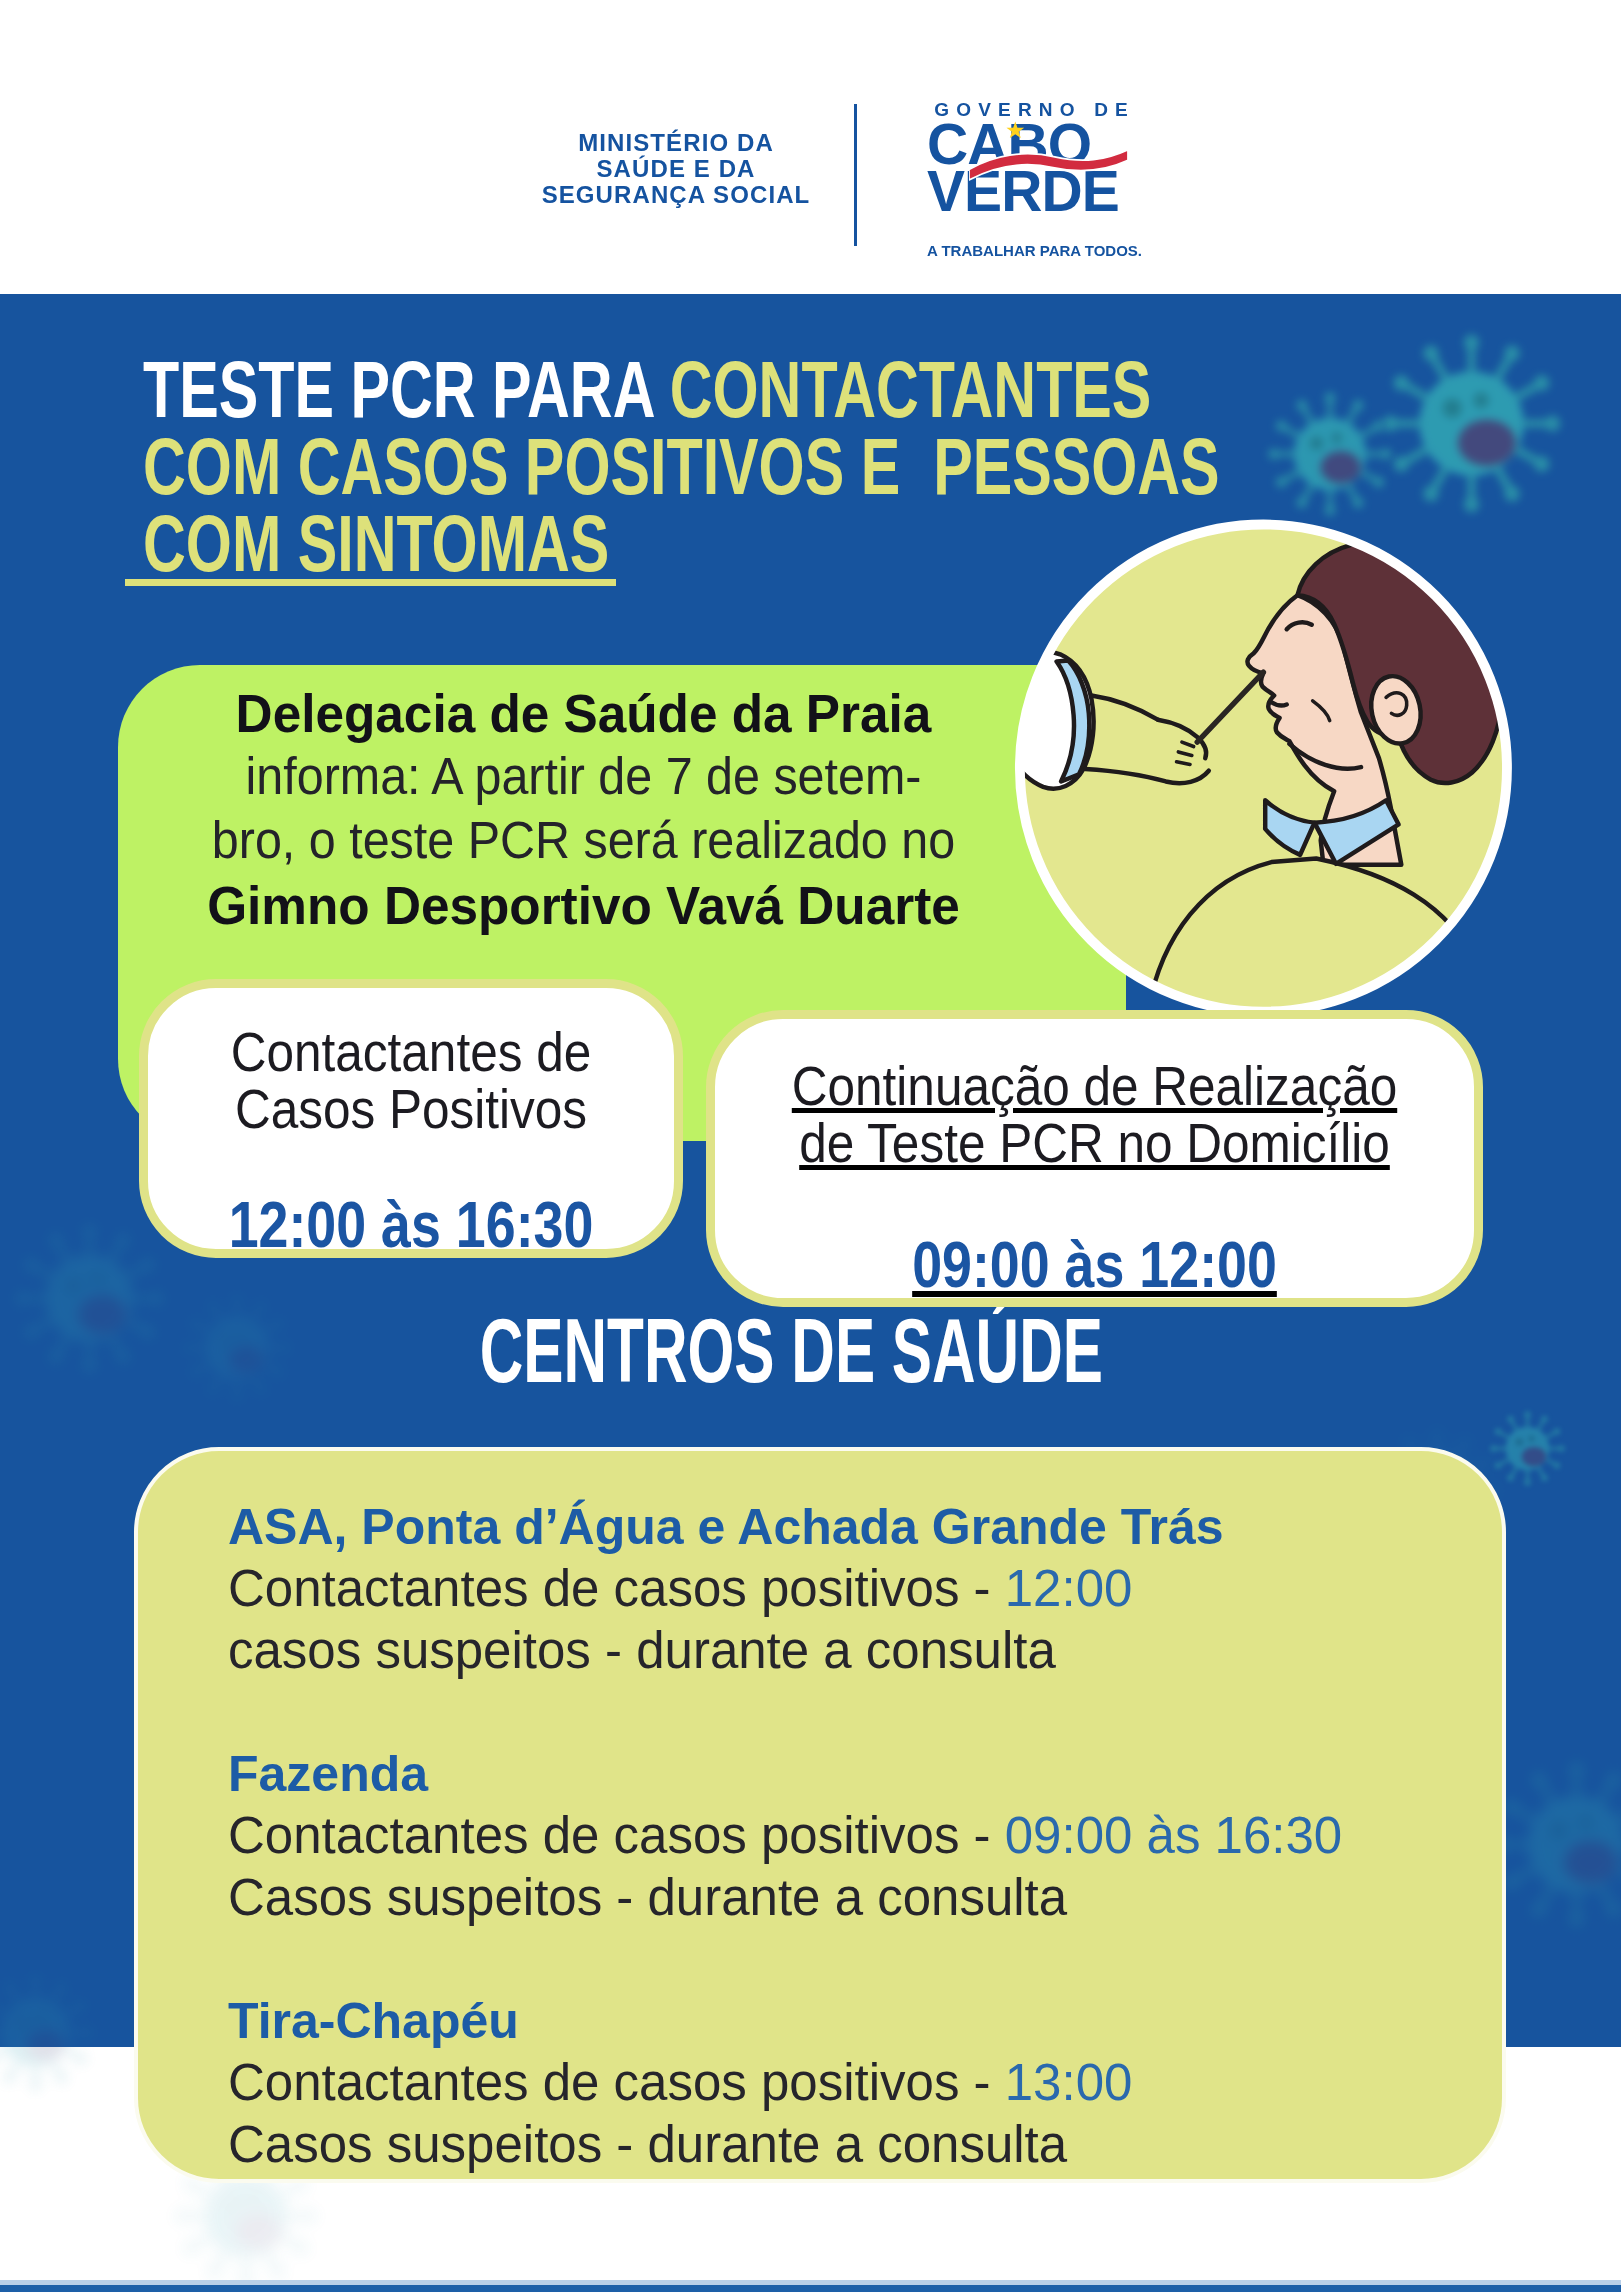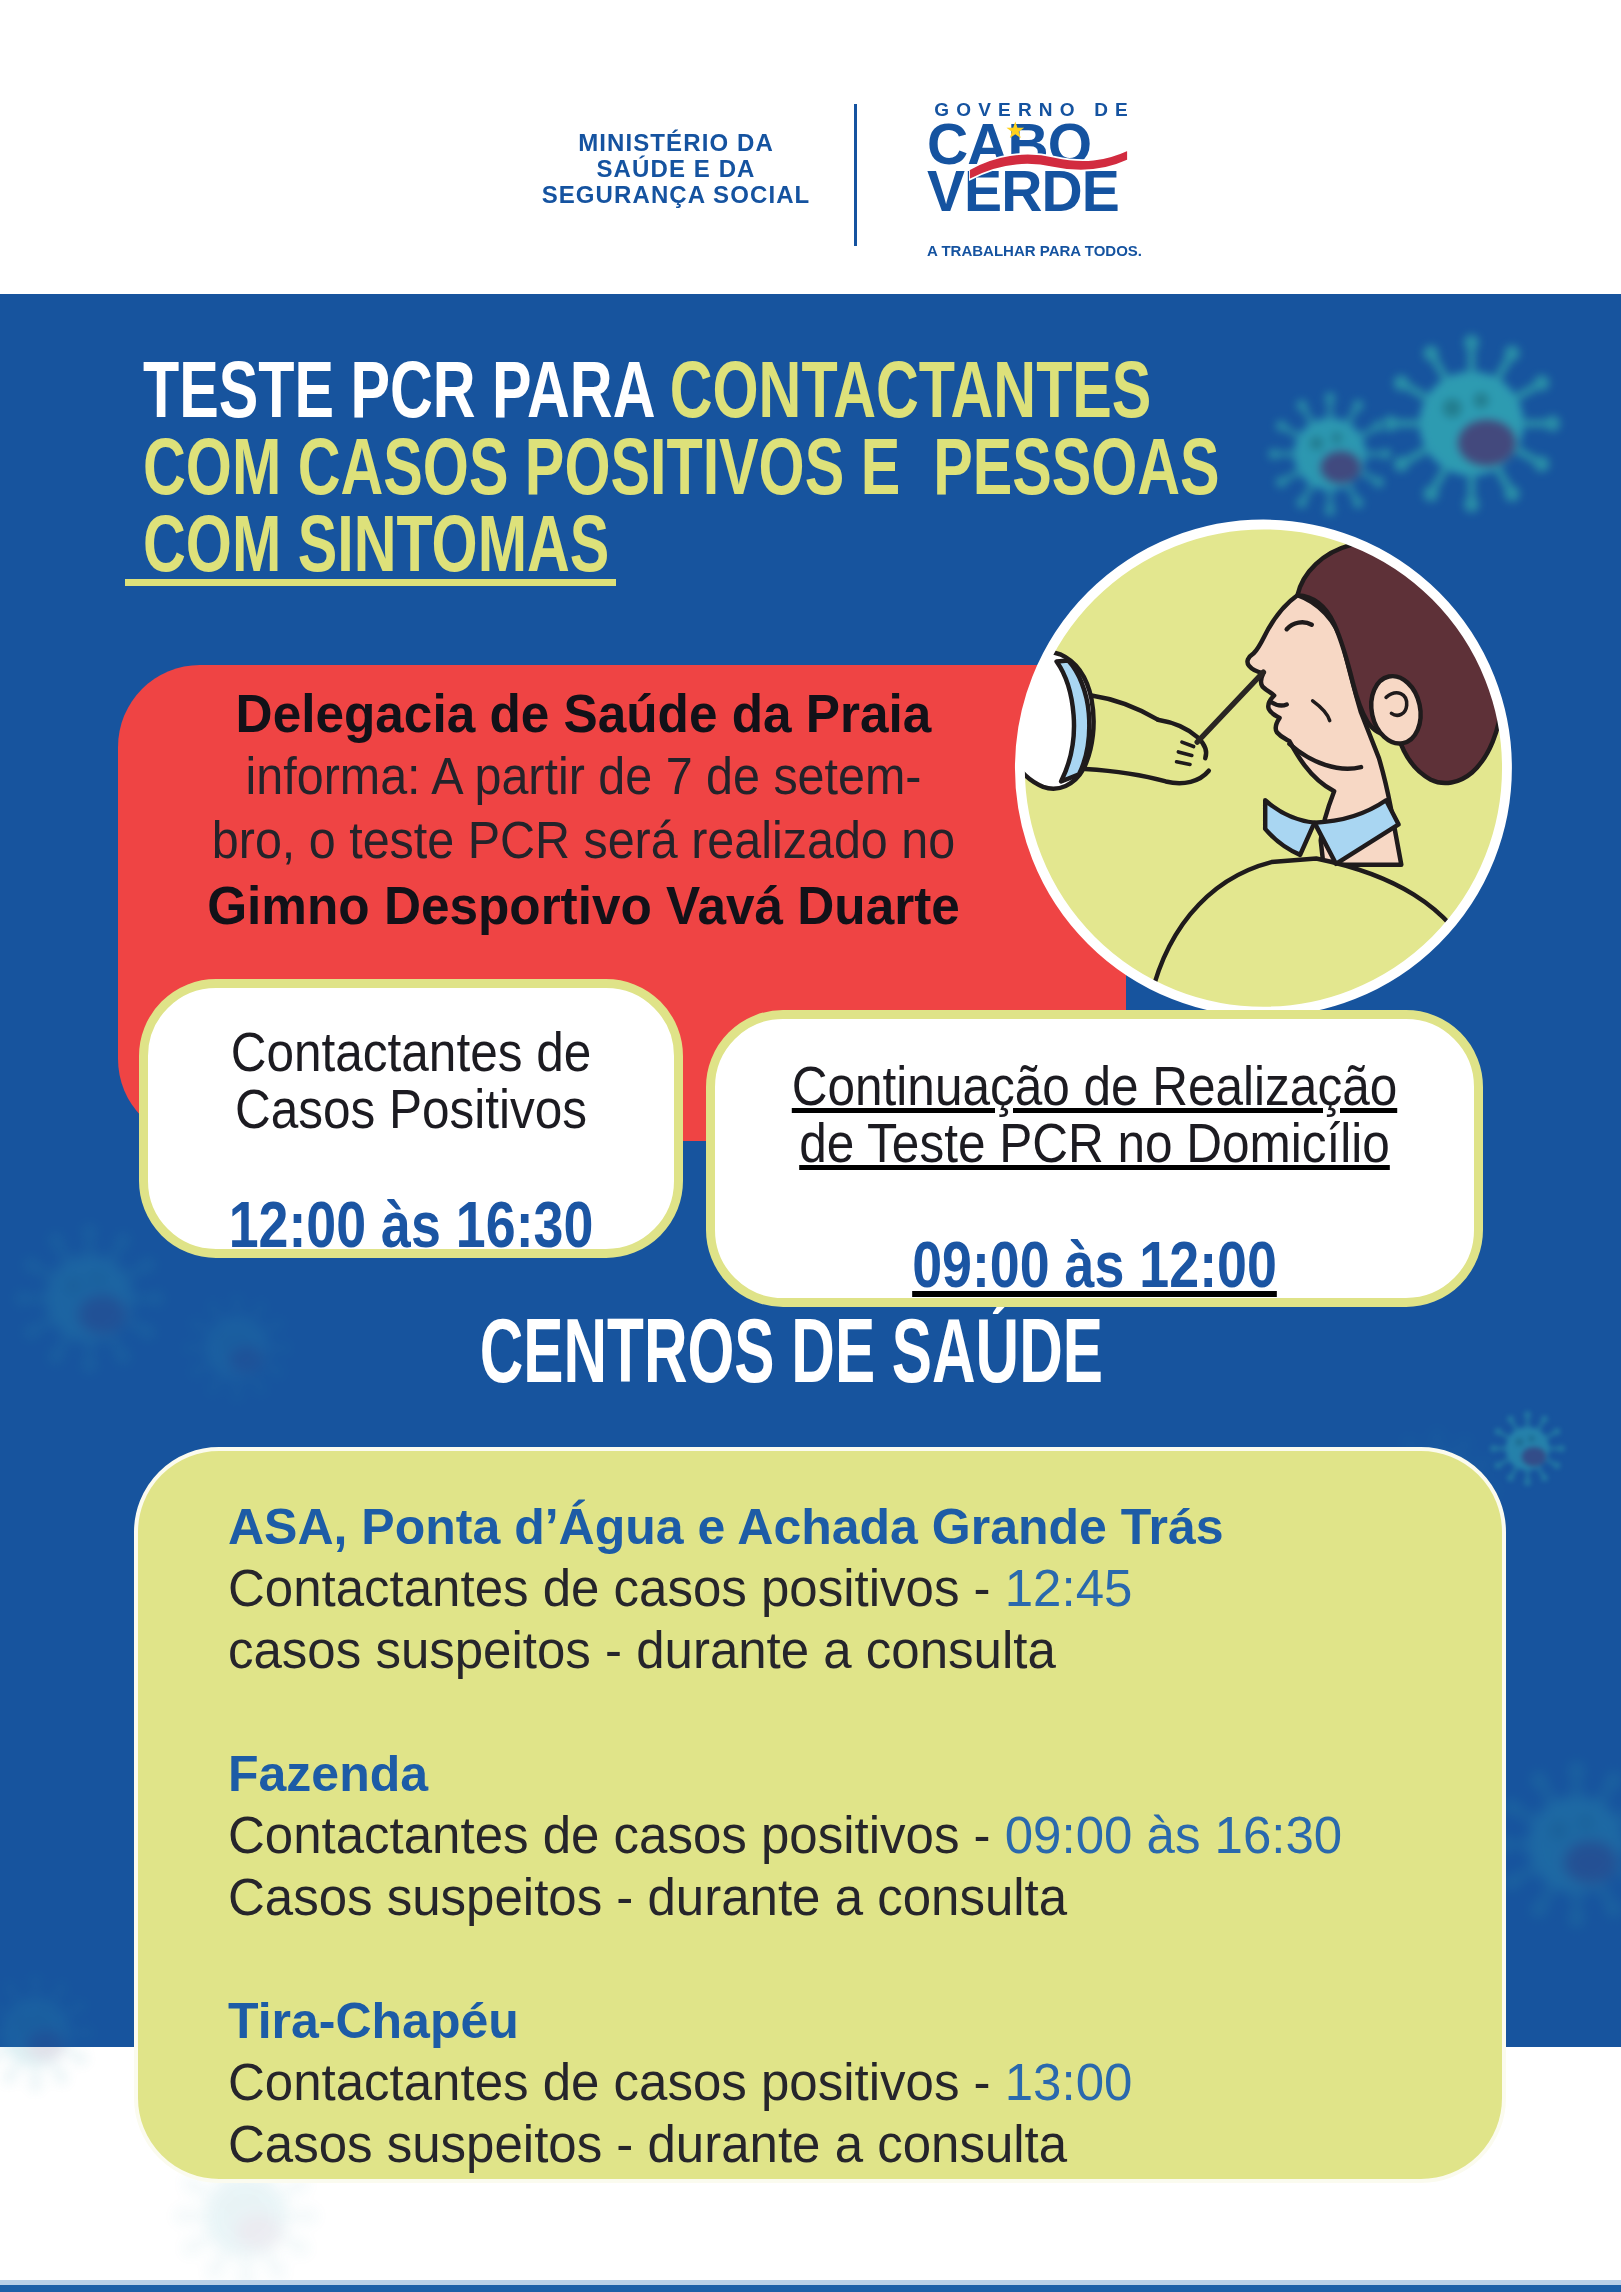--- a/index.html
+++ b/index.html
@@ -27,21 +27,21 @@
   .hero-line{
     white-space:pre;font-size:79px;font-weight:800;line-height:77px;
     transform:scaleX(0.75);transform-origin:left center;color:#dde17a;
   }
   .hero-white{color:#ffffff;}
   .hero-yellow{color:#dde17a;}
   .hero-underline{position:absolute;left:125px;top:579px;width:491px;height:7.2px;background:#dde17a;z-index:2;}
   
   .notice{
     position:absolute;left:118px;top:665px;width:1008px;height:476px;
-    background:#ef4444;border-radius:82px;z-index:3;box-sizing:border-box;padding-top:16px;
+    background:#bef264;border-radius:82px;z-index:3;box-sizing:border-box;padding-top:16px;
   }
   .notice-inner{width:905px;margin-left:13.4px;text-align:center;transform:scaleX(0.95);transform-origin:center top;}
   .notice-heading{font-size:54px;font-weight:bold;color:#121118;line-height:64px;}
   .notice-body{font-size:51px;color:#24232a;line-height:64px;}
   .notice-venue{font-size:54px;font-weight:bold;color:#121118;line-height:64px;}
   
   .swab-svg{position:absolute;left:976px;top:502px;width:582px;height:524px;z-index:4;}
   
   .card{
     position:absolute;background:#ffffff;border:9px solid #dfe388;
@@ -274,21 +274,21 @@
     <div class="card-time">09:00 às 12:00</div>
   </div>
 
   <div class="centros">
     <span>CENTROS DE SAÚDE</span>
   </div>
 
   <div class="big-card">
     <div class="center-block">
       <div class="center-name">ASA, Ponta d’Água e Achada Grande Trás</div>
-      <div class="center-line"><span>Contactantes de casos positivos - </span><span class="time-blue">12:45</span></div>
+      <div class="center-line"><span>Contactantes de casos positivos - </span><span class="time-blue">12:00</span></div>
       <div class="center-line">casos suspeitos - durante a consulta</div>
     </div>
     <div class="center-block">
       <div class="center-name">Fazenda</div>
       <div class="center-line"><span>Contactantes de casos positivos - </span><span class="time-blue">09:00 às 16:30</span></div>
       <div class="center-line">Casos suspeitos - durante a consulta</div>
     </div>
     <div class="center-block">
       <div class="center-name">Tira-Chapéu</div>
       <div class="center-line"><span>Contactantes de casos positivos - </span><span class="time-blue">13:00</span></div>

